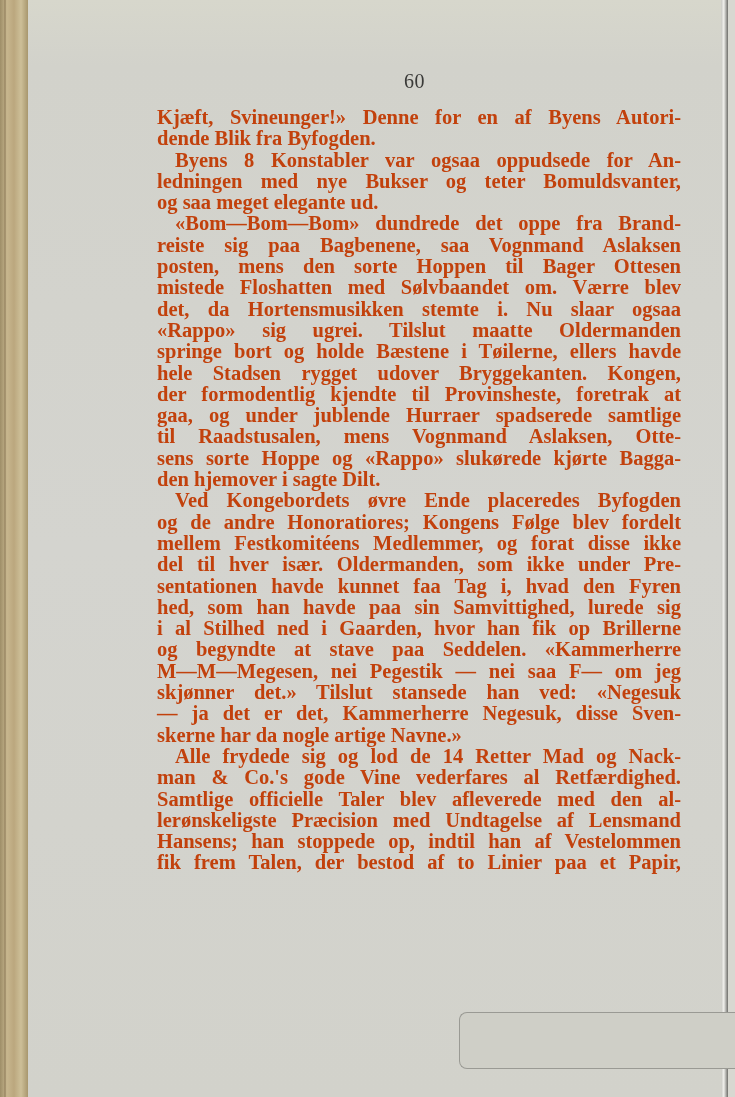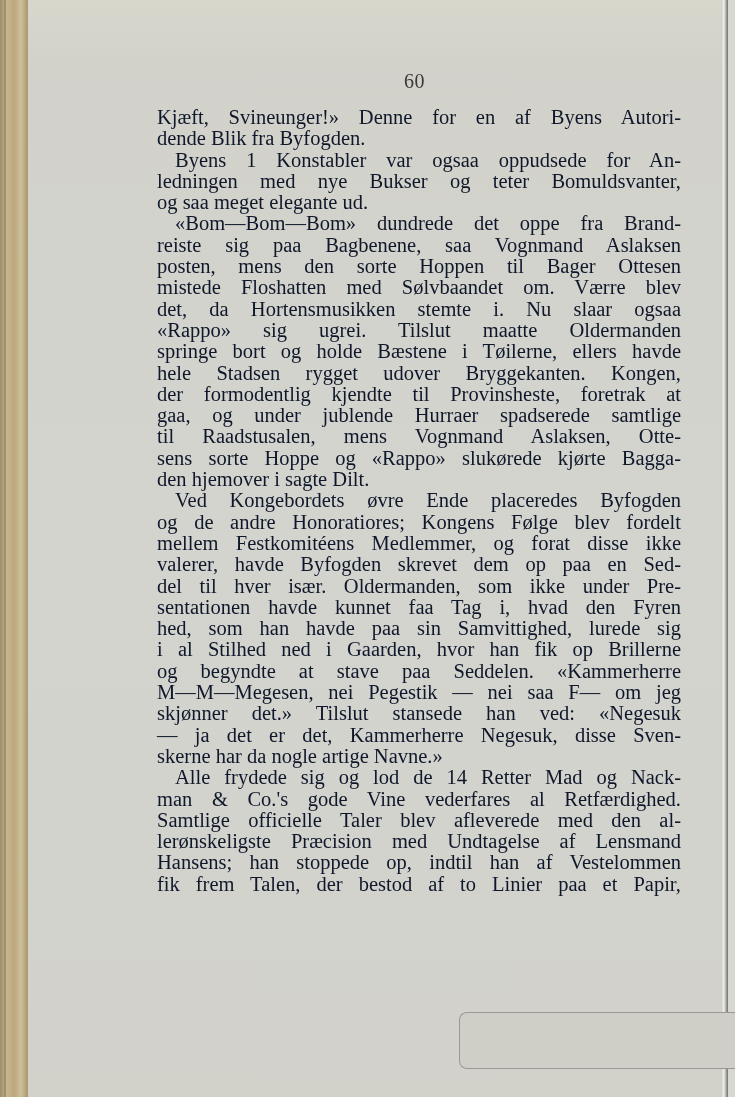--- a/index.html
+++ b/index.html
@@ -24,21 +24,21 @@
     position:absolute; right:0; top:0; width:7px; height:1097px;
     background:linear-gradient(90deg,#c9c9c3,#f0f0ec 40%,#6e6e6a 100%);
   }
   .page-number {
     position:absolute; left:0; width:735px; top:70px; text-align:center;
     font-size:20px; color:#3a3a38; letter-spacing:0.5px;
     transform:translateX(47px);
   }
   .text-block {
     position:absolute; left:157px; top:107px; width:524px;
-    font-size:20.5px; line-height:21.3px; color:#0f172a;
+    font-size:20.5px; line-height:21.3px; color:#c2410c;font-weight:bold;
   }
   .line {
     display:block; white-space:nowrap; text-align:justify; text-align-last:justify;
     height:21.3px;
   }
   .line.last { text-align-last:left; }
   .line.indent { padding-left:18px; }
   .tab-box {
     position:absolute; left:459px; top:1012px; width:276px; height:55px;
     border:1px solid #9a9a94; border-right:none; border-radius:8px 0 0 8px;
@@ -51,40 +51,39 @@
 <div class="binding"></div>
 <div class="page">
   <div class="right-edge"></div>
 </div>
 
 <div class="page-number">60</div>
 
 <div class="text-block" id="text-block">
     <span class="line">Kjæft, Svineunger!» Denne for en af Byens Autori-</span>
     <span class="line last">dende Blik fra Byfogden.</span>
-    <span class="line indent">Byens 1 Konstabler var ogsaa oppudsede for An-</span>
+    <span class="line indent">Byens 8 Konstabler var ogsaa oppudsede for An-</span>
     <span class="line">ledningen med nye Bukser og teter Bomuldsvanter,</span>
     <span class="line last">og saa meget elegante ud.</span>
     <span class="line indent">«Bom—Bom—Bom» dundrede det oppe fra Brand-</span>
     <span class="line">reiste sig paa Bagbenene, saa Vognmand Aslaksen</span>
     <span class="line">posten, mens den sorte Hoppen til Bager Ottesen</span>
     <span class="line">mistede Floshatten med Sølvbaandet om. Værre blev</span>
     <span class="line">det, da Hortensmusikken stemte i. Nu slaar ogsaa</span>
     <span class="line">«Rappo» sig ugrei. Tilslut maatte Oldermanden</span>
     <span class="line">springe bort og holde Bæstene i Tøilerne, ellers havde</span>
     <span class="line">hele Stadsen rygget udover Bryggekanten. Kongen,</span>
     <span class="line">der formodentlig kjendte til Provinsheste, foretrak at</span>
     <span class="line">gaa, og under jublende Hurraer spadserede samtlige</span>
     <span class="line">til Raadstusalen, mens Vognmand Aslaksen, Otte-</span>
     <span class="line">sens sorte Hoppe og «Rappo» slukørede kjørte Bagga-</span>
     <span class="line last">den hjemover i sagte Dilt.</span>
     <span class="line indent">Ved Kongebordets øvre Ende placeredes Byfogden</span>
     <span class="line">og de andre Honoratiores; Kongens Følge blev fordelt</span>
     <span class="line">mellem Festkomitéens Medlemmer, og forat disse ikke</span>
-    <span class="line">valerer, havde Byfogden skrevet dem op paa en Sed-</span>
     <span class="line">del til hver især. Oldermanden, som ikke under Pre-</span>
     <span class="line">sentationen havde kunnet faa Tag i, hvad den Fyren</span>
     <span class="line">hed, som han havde paa sin Samvittighed, lurede sig</span>
     <span class="line">i al Stilhed ned i Gaarden, hvor han fik op Brillerne</span>
     <span class="line">og begyndte at stave paa Seddelen. «Kammerherre</span>
     <span class="line">M—M—Megesen, nei Pegestik — nei saa F— om jeg</span>
     <span class="line">skjønner det.» Tilslut stansede han ved: «Negesuk</span>
     <span class="line">— ja det er det, Kammerherre Negesuk, disse Sven-</span>
     <span class="line last">skerne har da nogle artige Navne.»</span>
     <span class="line indent">Alle frydede sig og lod de 14 Retter Mad og Nack-</span>

